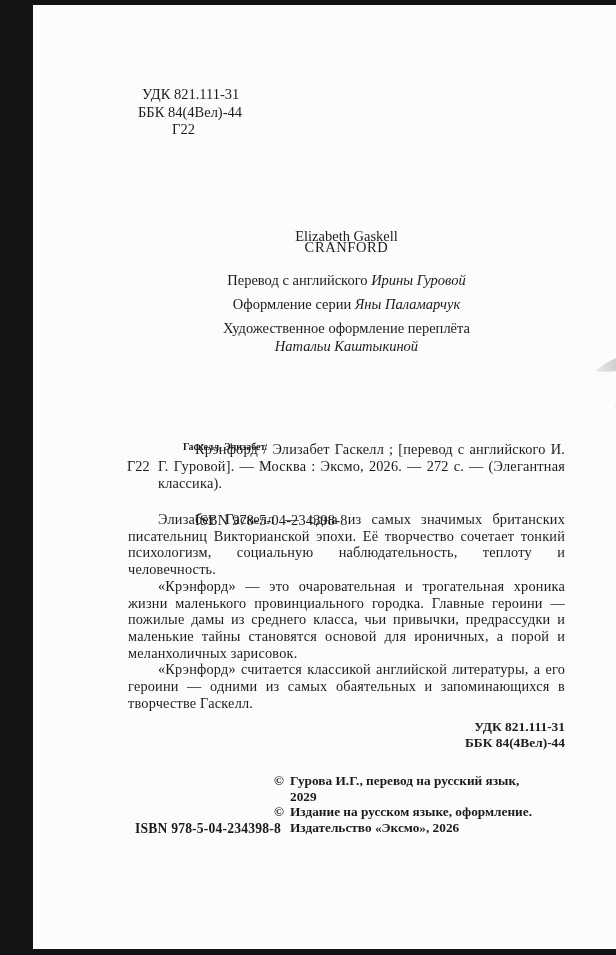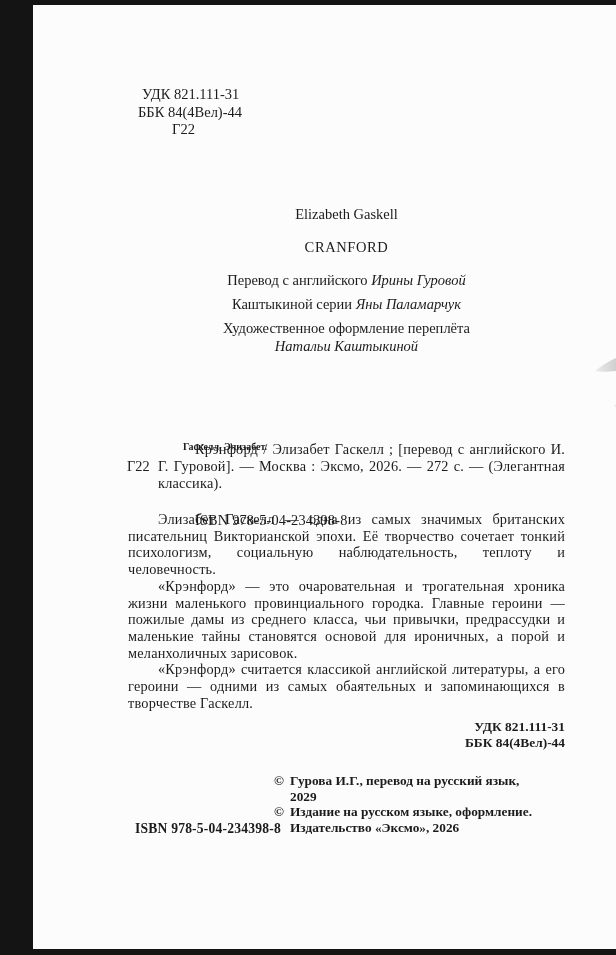--- a/index.html
+++ b/index.html
@@ -21,21 +21,21 @@
   }
   .abs { position: absolute; }
 
   
   .top-codes { left: 110px; top: 86px; font-size: 14.5px; line-height: 17.5px; }
   .top-codes .l1 { padding-left: 4px; }
   .top-codes .l3 { padding-left: 34px; }
 
   
   .titleband { left: 100px; width: 437px; text-align: center; font-size: 14.5px; }
-  .t-author   { top: 206px; }
+  .t-author   { top: 228px; }
   .t-title    { top: 239px; letter-spacing: 0.6px; }
   .t-transl   { top: 272px; font-family: Liberation Serif, serif; }
   .t-series   { top: 296px; }
   .t-cover    { top: 320px; line-height: 17.5px; }
   .it { font-style: italic; }
 
   
   .cat-head { left: 155px; top: 441px; font-weight: bold; font-size: 10px; }
   .cat-sign { left: 99px; top: 458px; font-size: 14.3px; }
   .cat-desc {
@@ -80,21 +80,21 @@
 
   <div class="abs top-codes">
     <div class="l1">УДК 821.111-31</div>
     <div class="l2">ББК 84(4Вел)-44</div>
     <div class="l3">Г22</div>
   </div>
 
   <div class="abs titleband t-author">Elizabeth Gaskell</div>
   <div class="abs titleband t-title">CRANFORD</div>
   <div class="abs titleband t-transl"><span>Перевод с английского </span><span class="it">Ирины Гуровой</span></div>
-  <div class="abs titleband t-series"><span>Каштыкиной серии </span><span class="it">Яны Паламарчук</span></div>
+  <div class="abs titleband t-series"><span>Оформление серии </span><span class="it">Яны Паламарчук</span></div>
   <div class="abs titleband t-cover">
     <div>Художественное оформление переплёта</div>
     <div class="it">Натальи Каштыкиной</div>
   </div>
 
   <svg class="abs leafdeco" viewBox="0 0 44 70" width="44" height="70">
     <defs>
       <linearGradient id="lg1" x1="0" y1="0" x2="1" y2="0">
         <stop offset="0" stop-color="#e9e9e9"></stop>
         <stop offset="0.55" stop-color="#c3c3c3"></stop>

